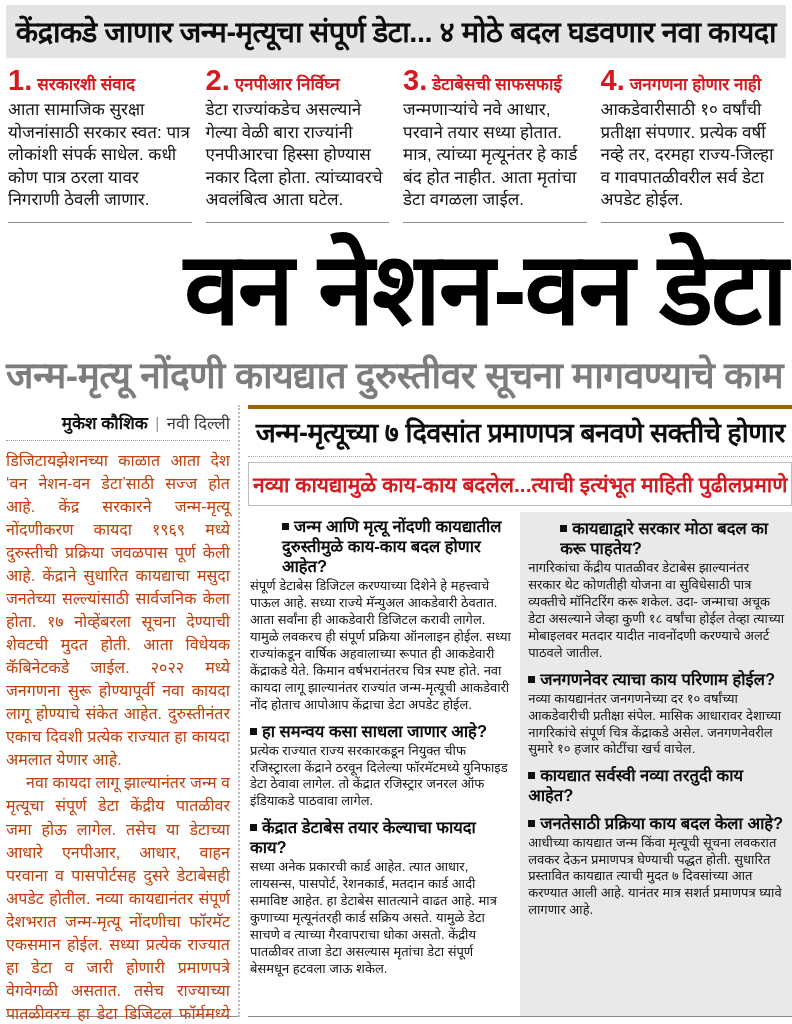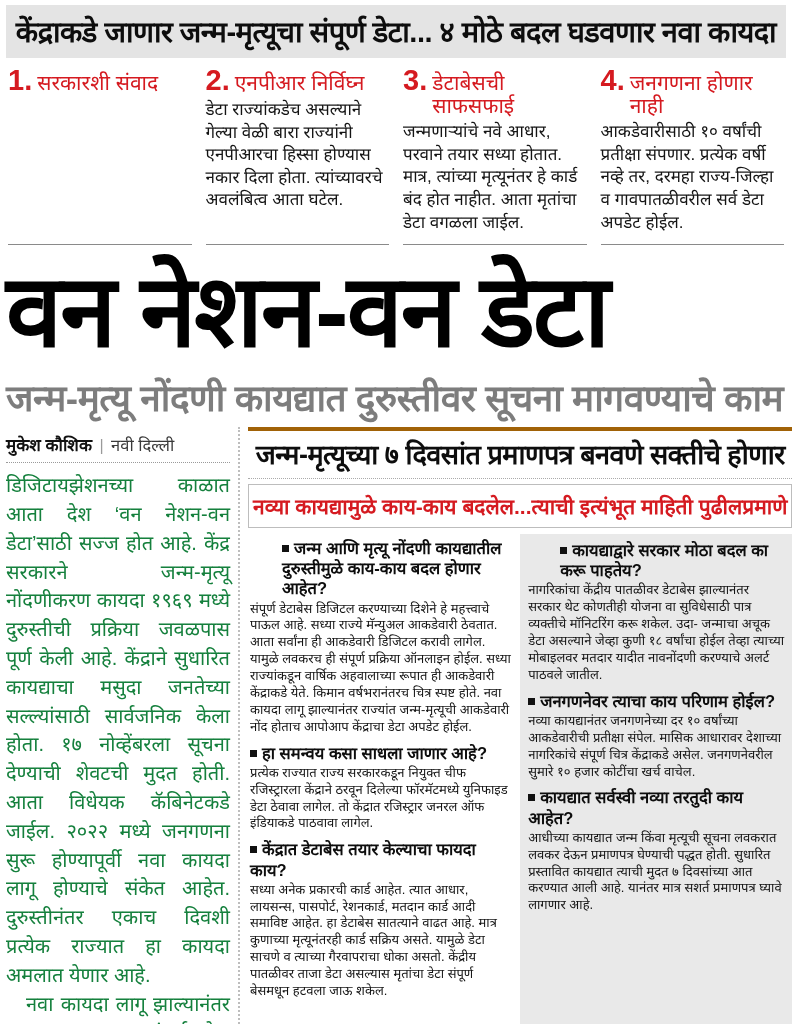--- a/index.html
+++ b/index.html
@@ -21,45 +21,45 @@
   
   .points-row { display: flex; gap: 14px; padding: 2px 2px 0 2px; }
   .point {
     flex: 1; border-bottom: 1px solid #8a8a8a; padding-bottom: 10px; min-height: 148px;
   }
   .point-head { display: flex; align-items: baseline; gap: 5px; }
   .point-number {
     color: #d51a20; font-weight: bold; font-size: 29px; line-height: 1;
     font-family: "Liberation Sans", "DejaVu Sans", sans-serif;
   }
-  .point-title { color: #d51a20; font-weight: normal; font-size: 21px; line-height: 1.1; }
+  .point-title { color: #d51a20; font-weight: bold; font-size: 17px; line-height: 1.1; }
   .point-body { font-size: 17px; line-height: 1.33; margin-top: 4px; color: #141414; }
   
   .main-headline {
-    text-align: left; font-weight: bold; color: #000;
+    text-align: right; font-weight: bold; color: #000;
     font-size: 101px; line-height: 1.28; letter-spacing: -2px;
     white-space: nowrap; margin-top: 2px;
   }
   .sub-headline {
     text-align: center; font-weight: bold; color: #7d7d7d;
     font-size: 37px; line-height: 1.1; letter-spacing: -0.5px;
     white-space: nowrap; margin: 2px 0 8px 0;
   }
   
   .lower { display: flex; align-items: stretch; height: 612px; }
   .left-col {
     width: 232px; flex: none; padding-right: 8px; border-bottom: 1px solid #8a8a8a;
   }
-  .byline { text-align: left; padding: 6px 0 6px 0; border-bottom: 1px dotted #9a9a9a; }
+  .byline { text-align: right; padding: 6px 0 6px 0; border-bottom: 1px dotted #9a9a9a; }
   .byline .author { font-weight: bold; font-size: 17px; color: #111; }
   .byline .sep { color: #9a9a9a; font-size: 16px; padding: 0 3px; }
   .byline .location { font-size: 16.5px; color: #3a3a3a; }
   .article-body { padding-top: 8px; }
   .article-body p {
-    font-size: 20px; line-height: 1.44; text-align: justify; color: #15803d;
+    font-size: 16px; line-height: 1.44; text-align: justify; color: #c2410c;
   }
   .article-body p + p { text-indent: 20px; }
   
   .qa-wrap { flex: 1; border-left: 2px dotted #bdbdbd; padding-left: 8px; display: flex; flex-direction: column; }
   .qa-headline {
     border-top: 4px solid #a16207; padding: 4px 0 6px 0; border-bottom: 1px dotted #aaa;
     font-size: 27px; font-weight: bold; color: #0d0d0d; text-align: center;
     letter-spacing: -0.5px; white-space: nowrap;
   }
   .qa-subhead {
@@ -88,20 +88,21 @@
   <div class="top-banner">
     <span>केंद्राकडे जाणार जन्म-मृत्यूचा संपूर्ण डेटा... ४ मोठे बदल घडवणार नवा कायदा</span>
   </div>
 
   <div class="points-row">
     <div class="point">
       <div class="point-head">
         <span class="point-number">1.</span>
         <span class="point-title">सरकारशी संवाद</span>
       </div>
+      <div class="point-body">आता सामाजिक सुरक्षा योजनांसाठी सरकार स्वत: पात्र लोकांशी संपर्क साधेल. कधी कोण पात्र ठरला यावर निगराणी ठेवली जाणार.</div>
     </div>
     <div class="point">
       <div class="point-head">
         <span class="point-number">2.</span>
         <span class="point-title">एनपीआर निर्विघ्न</span>
       </div>
       <div class="point-body">डेटा राज्यांकडेच असल्याने गेल्या वेळी बारा राज्यांनी एनपीआरचा हिस्सा होण्यास नकार दिला होता. त्यांच्यावरचे अवलंबित्व आता घटेल.</div>
     </div>
     <div class="point">
       <div class="point-head">
@@ -162,20 +163,23 @@
             <span class="bullet"></span><span>कायद्याद्वारे सरकार मोठा बदल का करू पाहतेय?</span>
           </div>
           <div class="qa-a">नागरिकांचा केंद्रीय पातळीवर डेटाबेस झाल्यानंतर सरकार थेट कोणतीही योजना वा सुविधेसाठी पात्र व्यक्तीचे मॉनिटरिंग करू शकेल. उदा- जन्माचा अचूक डेटा असल्याने जेव्हा कुणी १८ वर्षांचा होईल तेव्हा त्याच्या मोबाइलवर मतदार यादीत नावनोंदणी करण्याचे अलर्ट पाठवले जातील.</div>
           <div class="qa-q">
             <span class="bullet"></span><span>जनगणनेवर त्याचा काय परिणाम होईल?</span>
           </div>
           <div class="qa-a">नव्या कायद्यानंतर जनगणनेच्या दर १० वर्षांच्या आकडेवारीची प्रतीक्षा संपेल. मासिक आधारावर देशाच्या नागरिकांचे संपूर्ण चित्र केंद्राकडे असेल. जनगणनेवरील सुमारे १० हजार कोटींचा खर्च वाचेल.</div>
           <div class="qa-q">
             <span class="bullet"></span><span>कायद्यात सर्वस्वी नव्या तरतुदी काय आहेत?</span>
           </div>
+          <div class="qa-q">
+            <span class="bullet"></span><span>जनतेसाठी प्रक्रिया काय बदल केला आहे?</span>
+          </div>
           <div class="qa-a">आधीच्या कायद्यात जन्म किंवा मृत्यूची सूचना लवकरात लवकर देऊन प्रमाणपत्र घेण्याची पद्धत होती. सुधारित प्रस्तावित कायद्यात त्याची मुदत ७ दिवसांच्या आत करण्यात आली आहे. यानंतर मात्र सशर्त प्रमाणपत्र घ्यावे लागणार आहे.</div>
         </div>
 
       </div>
     </div>
   </div>
 
 </div>
 
 </body></html>

